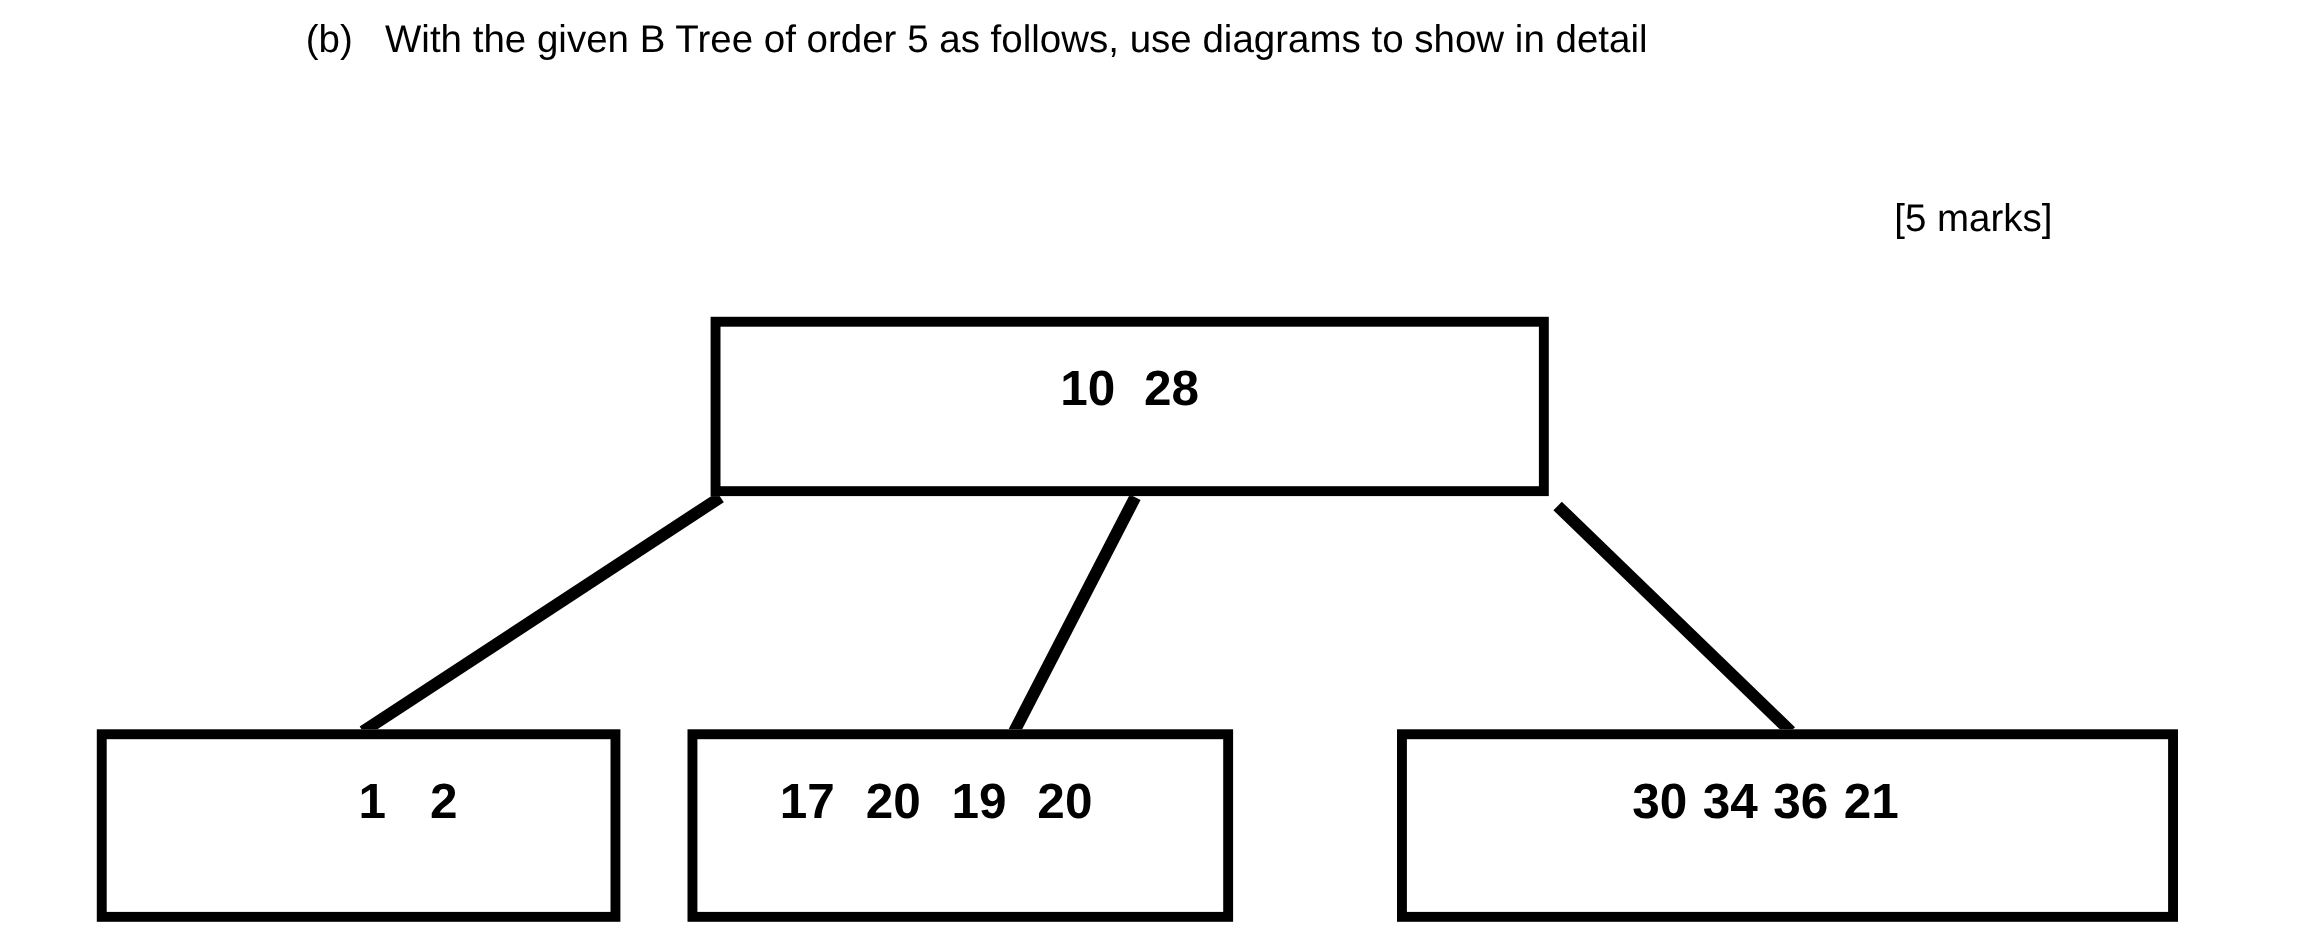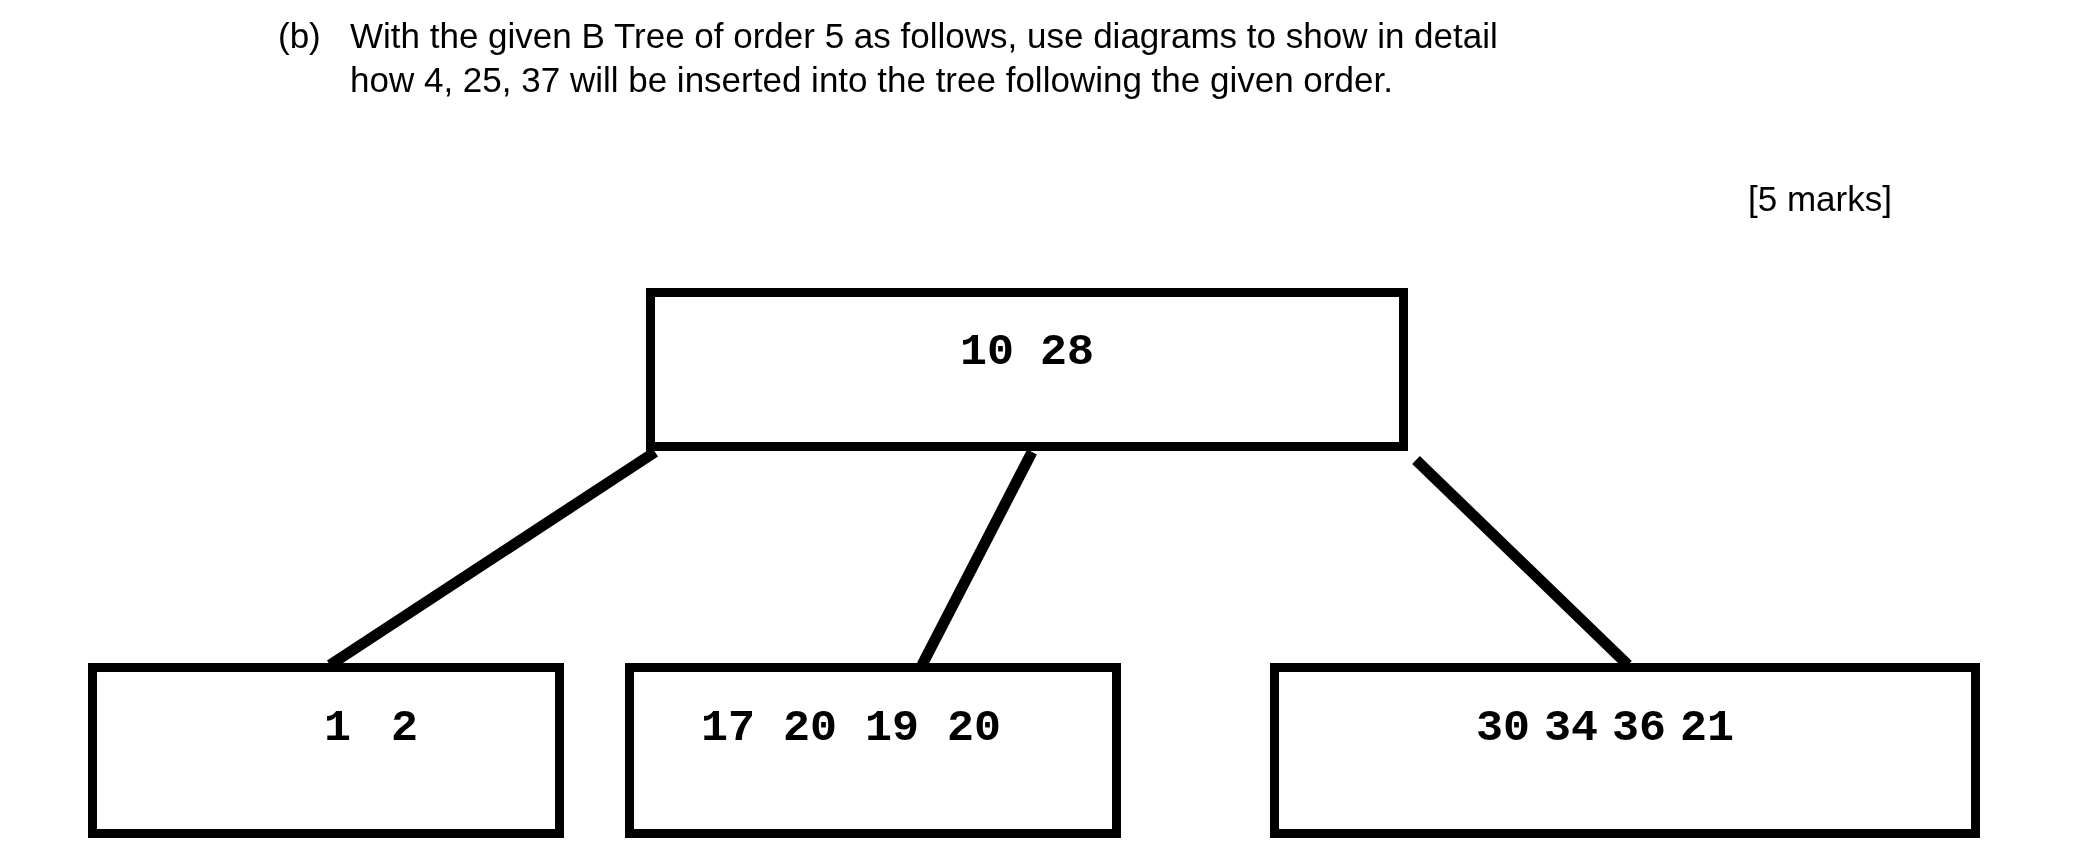--- a/index.html
+++ b/index.html
@@ -48,21 +48,20 @@
   }
   .marks {
     position: absolute;
     left: 1722px;
     top: 178px;
     font-family: "Liberation Sans", sans-serif;
     font-size: 35px;
     line-height: 42px;
     color: #000000;
     white-space: pre;
-    margin-left: 26px;
   }
 
   
   .tree {
     position: absolute;
     left: 0;
     top: 0;
     width: 2091px;
     height: 859px;
   }
@@ -77,21 +76,21 @@
   .node {
     position: absolute;
     box-sizing: border-box;
     border: 9px solid #000000;
     background: #ffffff;
     display: flex;
     align-items: center;
     justify-content: center;
   }
   .node-keys {
-    font-family: Liberation Mono, monospace;
+    font-family: Liberation Sans, sans-serif;
     font-weight: bold;
     font-size: 45px;
     line-height: 45px;
     color: #000000;
     white-space: pre;
     display: flex;
     align-items: baseline;
   }
   .key {
     display: inline-block;
@@ -145,21 +144,20 @@
   }
   #node-leaf-3 .key + .key { margin-left: 14px; }
 </style>
 </head>
 <body>
 
 <div id="page">
 
   <div class="question-block">
     <div class="q-line q-line-1"><span class="q-label">(b)</span><span>With the given B Tree of order 5 as follows, use diagrams to show in detail</span></div>
-    <div class="q-line q-line-2">how 4, 25, 37 will be inserted into the tree following the given order.</div>
   </div>
 
   <div class="marks">[5 marks]</div>
 
   <div class="tree">
 
     <svg class="edges" viewBox="0 0 2091 859" width="2091" height="859" xmlns="http://www.w3.org/2000/svg">
       <line x1="655" y1="452" x2="330" y2="665" stroke="#000000" stroke-width="11" stroke-linecap="butt"></line>
       <line x1="1032" y1="452" x2="922" y2="665" stroke="#000000" stroke-width="11" stroke-linecap="butt"></line>
       <line x1="1416" y1="460" x2="1628" y2="665" stroke="#000000" stroke-width="11" stroke-linecap="butt"></line>

